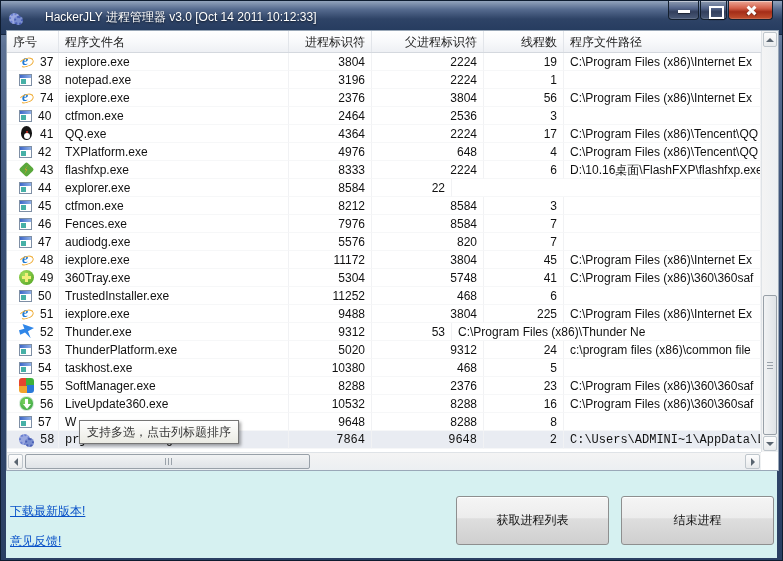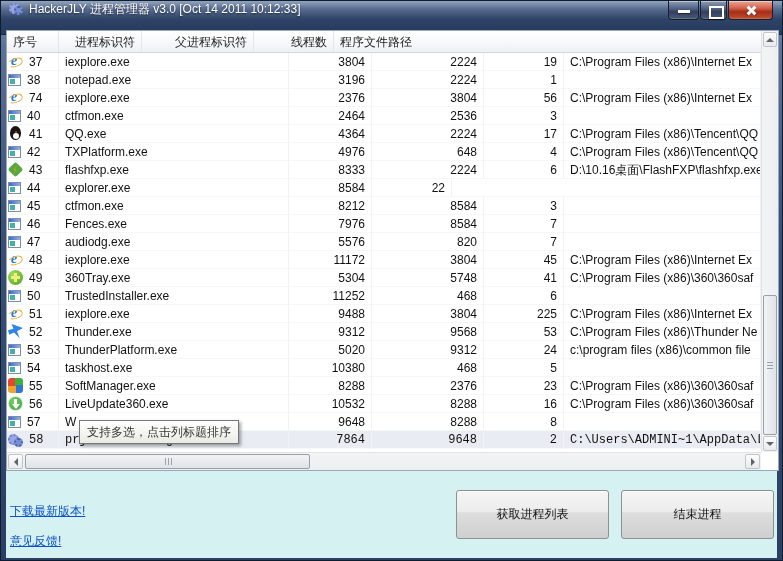--- a/index.html
+++ b/index.html
@@ -7,23 +7,24 @@
   body { font-family:"Liberation Sans", sans-serif; }
 
   .window{
     position:relative; width:783px; height:561px; overflow:hidden;
     background:linear-gradient(180deg,#8799b5 0%,#5d7295 8%,#3a5076 40%,#2a3f63 100%);
     border:1px solid #0e1c30;
   }
   
   .titlebar{
     position:absolute; top:0; left:0; right:0; height:34px;
-    display:flex; 
+    display:flex; align-items:center;
     background:linear-gradient(180deg,#93a4bd 0%,#566b8f 25%,#2e4366 55%,#243a5e 100%);
     border-bottom:1px solid #16263f;
+    gap:16px;
   }
   .titlebar .app-icon{ margin:0 6px 0 8px; }
   .title-text{ color:#fff; font-size:12px; text-shadow:0 1px 2px rgba(0,0,0,.6); }
 
   .caption-buttons{ position:absolute; top:0; right:9px; display:flex; }
   .cap-btn{
     height:19px; border:1px solid #14202f; border-top:none;
     border-radius:0 0 4px 4px; position:relative; cursor:default;
     background:linear-gradient(180deg,#8e9cb2 0%,#54658a 40%,#33405d 60%,#4a5a78 100%);
     box-shadow:inset 0 1px 0 rgba(255,255,255,.45), inset 0 -1px 0 rgba(255,255,255,.15);
@@ -59,21 +60,21 @@
     white-space:nowrap; overflow:hidden;
   }
   .rows{ position:absolute; left:0; top:22px; right:17px; }
   .row{ display:flex; height:18px; align-items:center; background:#fff; }
   .row.selected{ background:#e9ecf2;font-family:Liberation Mono, monospace; }
   .cell{
     font-size:12px; color:#111; padding:0 6px; height:18px; line-height:18px;
     border-right:1px solid #f1f2f4; border-bottom:1px solid #f6f7f8;
     white-space:nowrap; overflow:hidden; flex:none;
   }
-  .c0{ width:52px; display:flex; align-items:center; padding-left:1px; }
+  .c0{ width:52px; display:flex; align-items:center; padding-left:12px; }
   .c1{ width:230px; }
   .c2{ width:83px;  text-align:right; }
   .c3{ width:112px; text-align:right; }
   .c4{ width:80px;  text-align:right; }
   .c5{ flex:1 1 auto; }
   .h0{ width:52px; } .h1{ width:230px; } .h2{ width:83px; text-align:right; }
   .h3{ width:112px; text-align:right; } .h4{ width:80px; text-align:right; } .h5{ flex:1 1 auto; }
 
   
   .icon{ position:relative; display:inline-block; width:15px; height:15px; margin-right:6px; flex:none; }
@@ -153,21 +154,21 @@
   }
 
   
   .bottom-panel{
     position:absolute; left:5px; right:5px; top:470px; height:87px; background:#d6f1f1;
   }
   .link{ position:absolute; left:4px; font-size:12px; color:#0a52c8; text-decoration:underline; cursor:pointer; }
   .link-download{ top:32px; }
   .link-feedback{ top:62px;text-decoration:underline; }
   .btn{
-    position:absolute; top:19px; width:153px; height:49px; font-size:12px; color:#111;
+    position:absolute; top:25px; width:153px; height:49px; font-size:12px; color:#111;
     background:linear-gradient(180deg,#f5f5f5 0%,#ececec 45%,#dedede 46%,#cfcfcf 100%);
     border:1px solid #8e8f8f; border-radius:3px; text-align:center; line-height:47px; cursor:default;
     box-shadow:inset 0 1px 0 #fff;
   }
   .btn-refresh{ left:450px; }
   .btn-kill{ left:615px; }
 </style>
 </head>
 <body>
 
@@ -179,20 +180,21 @@
   </div>
   <div class="caption-buttons">
     <div class="cap-btn cap-min"></div>
     <div class="cap-btn cap-max"></div>
     <div class="cap-btn cap-close"></div>
   </div>
 
   <div class="listview">
     <div class="lv-header" id="lv-header">
         <div class="hcell h0">序号</div>
+        <div class="hcell h1">程序文件名</div>
         <div class="hcell h2">进程标识符</div>
         <div class="hcell h3">父进程标识符</div>
         <div class="hcell h4">线程数</div>
         <div class="hcell h5">程序文件路径</div>
       </div>
     <div class="rows" id="rows">
         <div class="row">
           <span class="cell c0">
             <i class="icon ic-ie"></i>
             <span>37</span>
@@ -356,21 +358,20 @@
           <span class="cell c4">225</span>
           <span class="cell c5">C:\Program Files (x86)\Internet Ex</span>
         </div>
         <div class="row">
           <span class="cell c0">
             <i class="icon ic-thunder"></i>
             <span>52</span>
           </span>
           <span class="cell c1">Thunder.exe</span>
           <span class="cell c2">9312</span>
-          <span class="cell c3">9568</span>
           <span class="cell c4">53</span>
           <span class="cell c5">C:\Program Files (x86)\Thunder Ne</span>
         </div>
         <div class="row">
           <span class="cell c0">
             <i class="icon ic-winapp"></i>
             <span>53</span>
           </span>
           <span class="cell c1">ThunderPlatform.exe</span>
           <span class="cell c2">5020</span>

